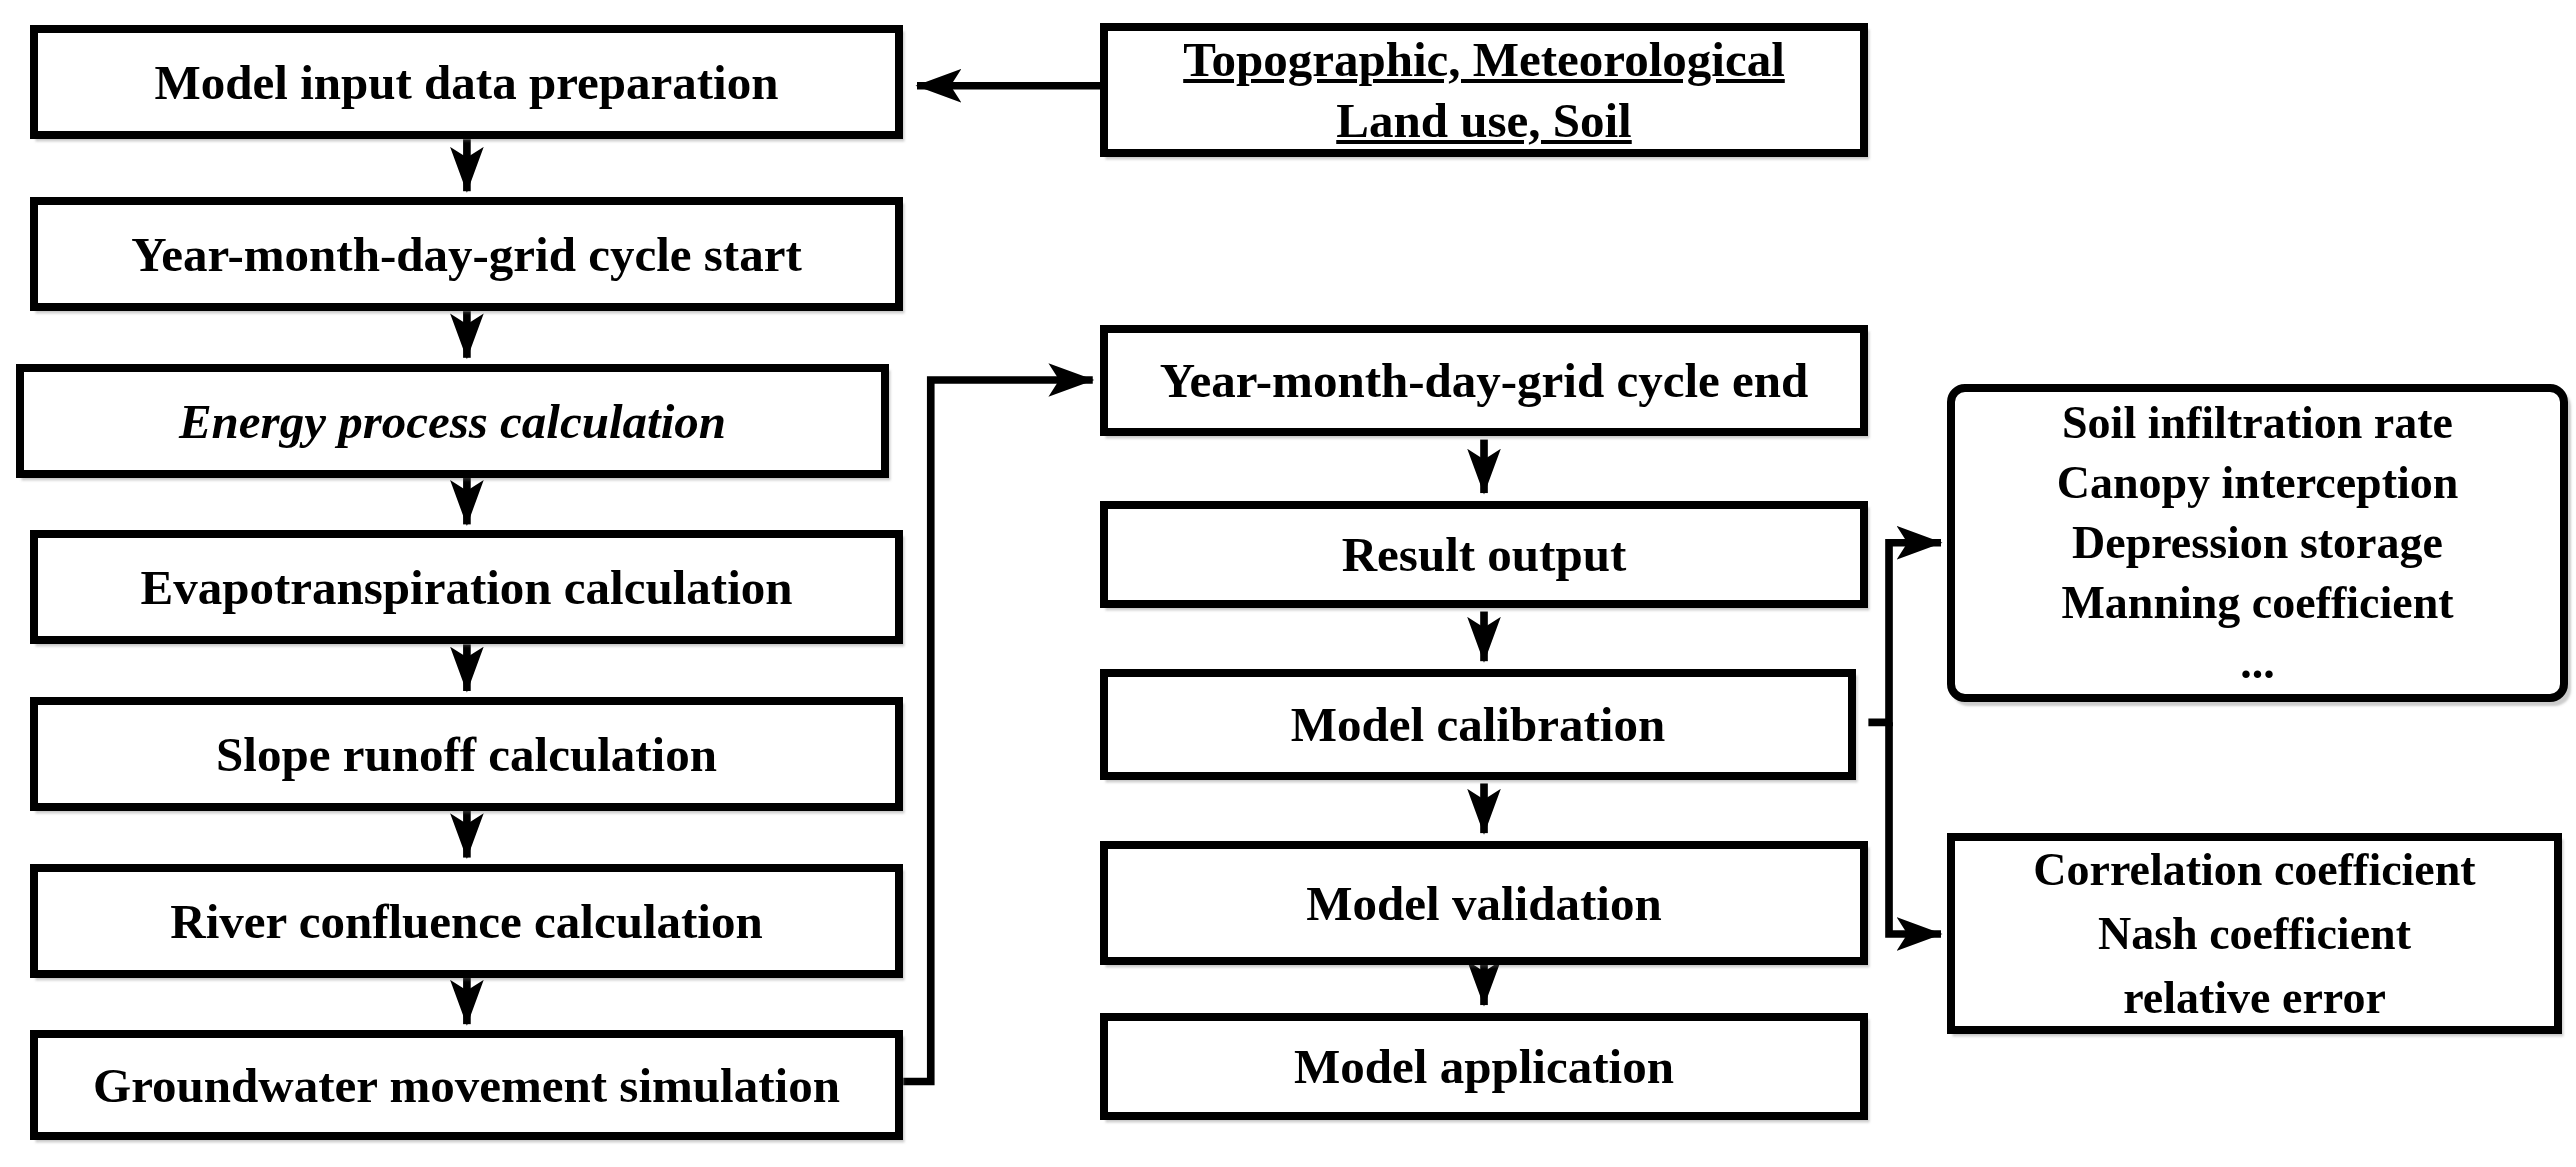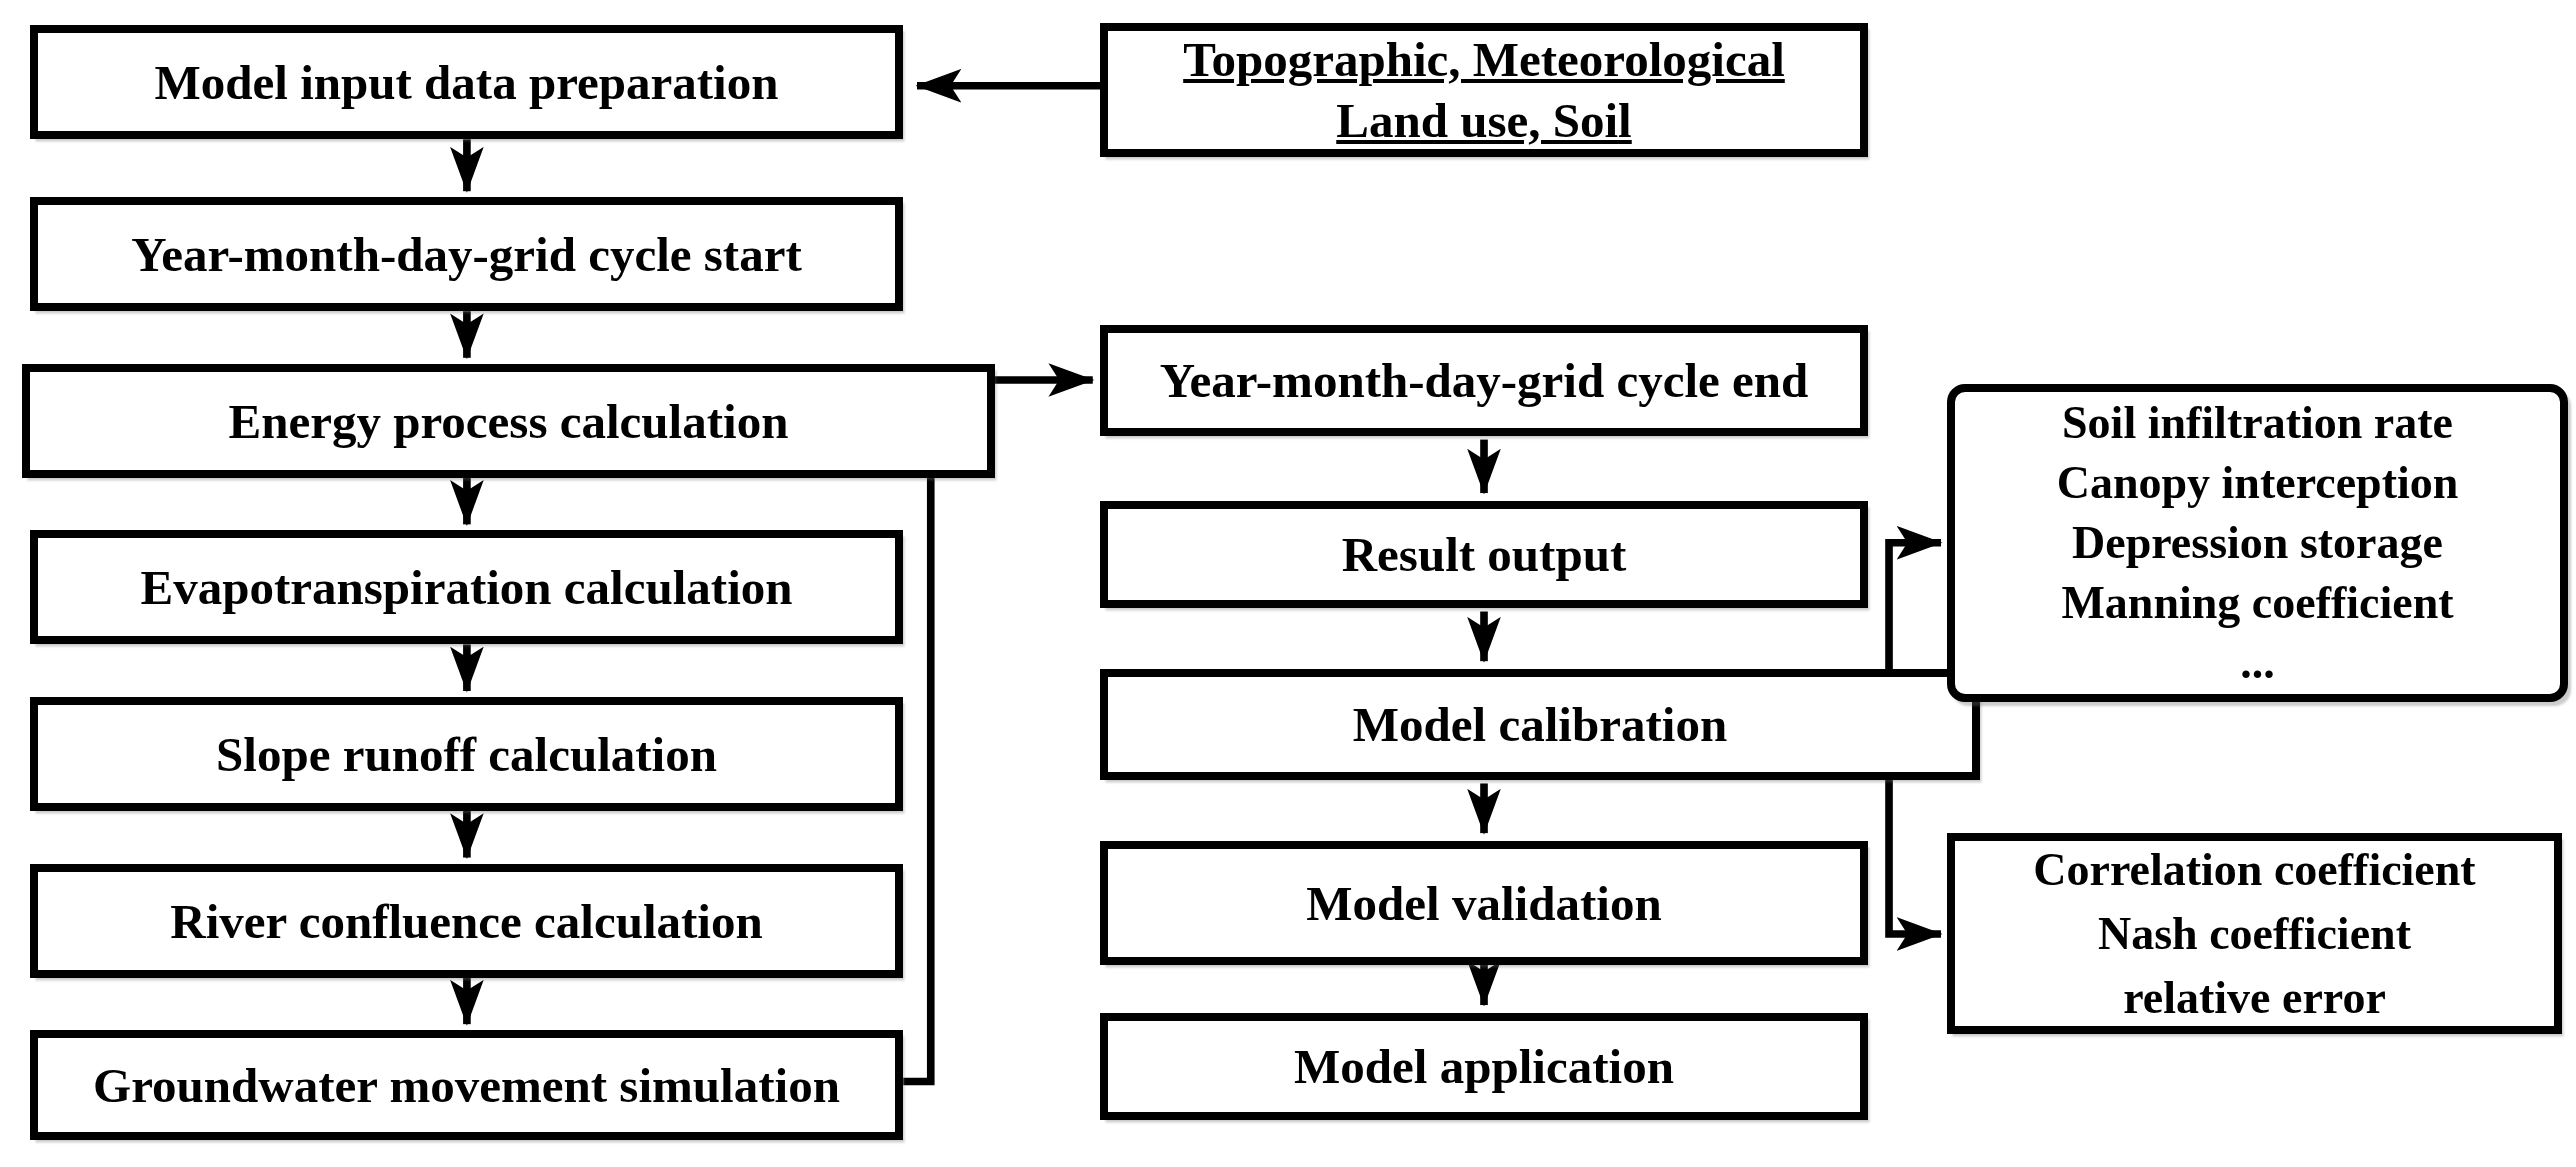--- a/index.html
+++ b/index.html
@@ -95,21 +95,21 @@
     <path d="M 2445 945 H 2472 V 710 H 2540" marker-end="url(#stealth)"></path>
     <path d="M 2472 945 V 1222 H 2540" marker-end="url(#stealth)"></path>
   </svg>
 
   <div class="box single" style="left:30px; top:25px; width:873px; height:114px;">
     <span class="line">Model input data preparation</span>
   </div>
   <div class="box single" style="left:30px; top:197px; width:873px; height:114px;">
     <span class="line">Year-month-day-grid cycle start</span>
   </div>
-  <div class="box single" style="left:22px; top:364px; width:973px; height:114px;">
+  <div class="box single" style="left:16px; top:364px; width:873px; height:114px;font-style:italic;">
     <span class="line">Energy process calculation</span>
   </div>
   <div class="box single" style="left:30px; top:530px; width:873px; height:114px;">
     <span class="line">Evapotranspiration calculation</span>
   </div>
   <div class="box single" style="left:30px; top:697px; width:873px; height:114px;">
     <span class="line">Slope runoff calculation</span>
   </div>
   <div class="box single" style="left:30px; top:864px; width:873px; height:114px;">
     <span class="line">River confluence calculation</span>
@@ -122,21 +122,21 @@
     <span class="line">Topographic, Meteorological</span>
     <span class="line">Land use, Soil</span>
   </div>
 
   <div class="box single" style="left:1100px; top:325px; width:768px; height:111px;">
     <span class="line">Year-month-day-grid cycle end</span>
   </div>
   <div class="box single" style="left:1100px; top:501px; width:768px; height:107px;">
     <span class="line">Result output</span>
   </div>
-  <div class="box single" style="left:1100px; top:669px; width:880px; height:111px;">
+  <div class="box single" style="left:1100px; top:669px; width:756px; height:111px;">
     <span class="line">Model calibration</span>
   </div>
   <div class="box single" style="left:1100px; top:841px; width:768px; height:124px;">
     <span class="line">Model validation</span>
   </div>
   <div class="box single" style="left:1100px; top:1013px; width:768px; height:107px;">
     <span class="line">Model application</span>
   </div>
 
   <div class="box multi5" style="left:1947px; top:384px; width:621px; height:318px;border-radius:18px;">

